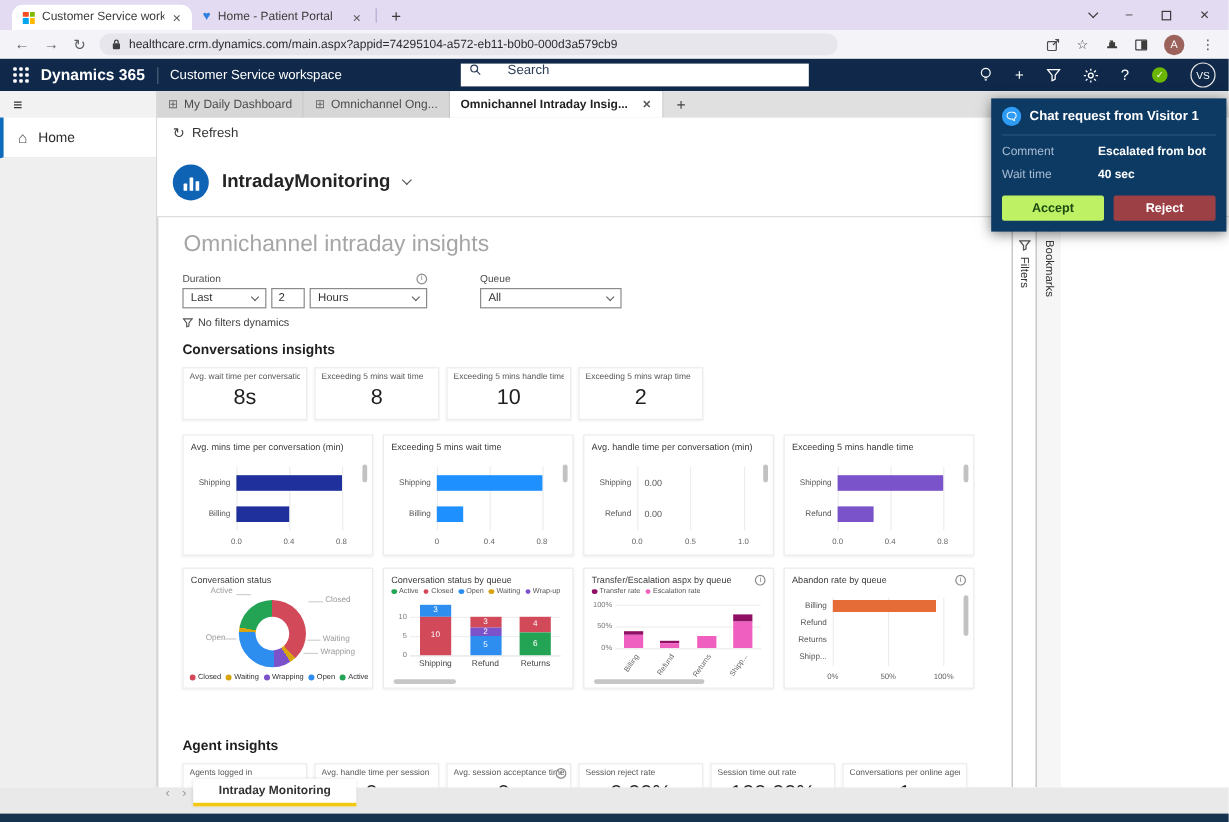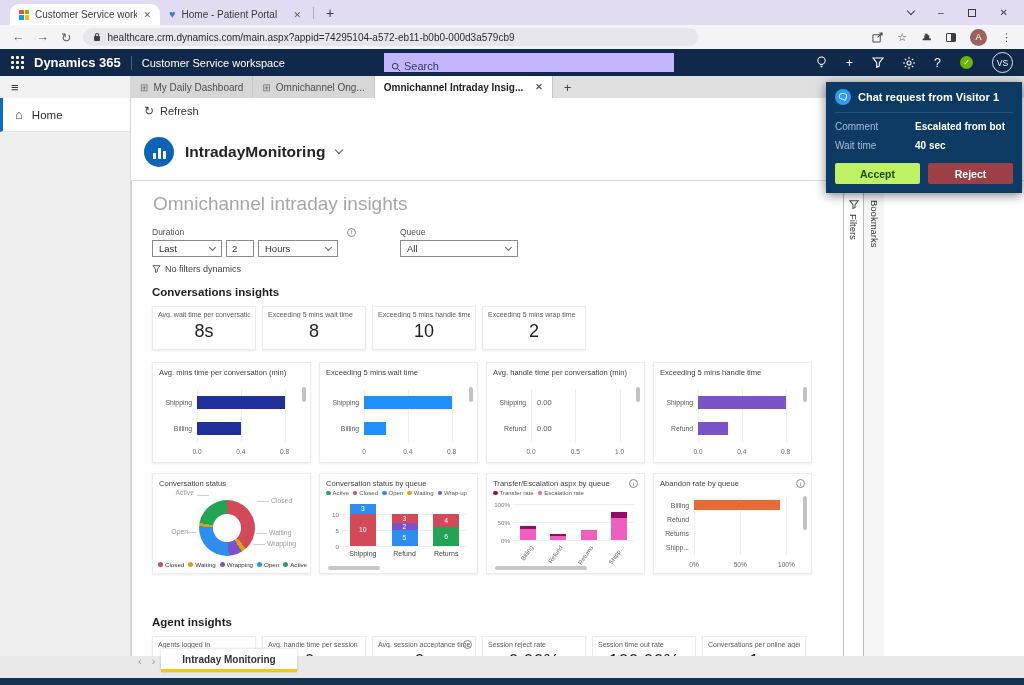--- a/index.html
+++ b/index.html
@@ -30,21 +30,21 @@
 .avA{width:17px;height:17px;border-radius:50%;background:#9c625c;color:#fff;font-size:9px;display:flex;align-items:center;justify-content:center}
 .splitbox{width:10px;height:9px;border:1.3px solid #3d3d3d;border-radius:1px;position:relative}
 .splitbox i{position:absolute;right:0;top:0;bottom:0;width:4px;background:#3d3d3d}
 
 .d365{height:27px;background:#10294a;display:flex;align-items:center;gap:10px;padding:0 11px;color:#fff;position:relative;flex:none}
 .waffle{width:13px;height:13px;display:grid;grid-template-columns:repeat(3,1fr);gap:1.5px;flex:none}
 .waffle i{background:#fff;border-radius:1px}
 .brand{font-size:13px;font-weight:bold}
 .hsep{width:1px;height:14px;background:#4d6078}
 .appname{font-size:11px}
-.searchbox{position:absolute;left:384px;width:290px;height:19px;background:#c4b5fd;display:flex;align-items:flex-end;gap:3px;padding:0 7px;color:#2c3c55;font-size:11px}
+.searchbox{position:absolute;left:384px;width:290px;height:19px;background:#ffffff;display:flex;align-items:flex-start;gap:22px;padding:0 7px;color:#2c3c55;font-size:11px}
 .hicons{margin-left:auto;display:flex;align-items:center;gap:19px;font-size:12.5px}
 .presence{width:13px;height:13px;border-radius:50%;background:#6bb700;color:#fff;font-size:8px;display:flex;align-items:center;justify-content:center}
 .avVS{width:21px;height:21px;border-radius:50%;border:1px solid #e8e8e8;font-size:8.5px;display:flex;align-items:center;justify-content:center}
 
 .shell{flex:1;min-height:0;display:flex;position:relative}
 .sidebar{width:131px;flex:none;background:#efefef;border-right:1px solid #d8d8d8;display:flex;flex-direction:column}
 .burgrow{height:22px;background:#f2f2f2;display:flex;align-items:center;padding-left:11px;color:#333;font-size:13px}
 .homeitem{height:34px;background:#fff;border-left:3px solid #0f6cbd;display:flex;align-items:center;gap:9px;padding-left:12px;font-size:11.5px;color:#2b2b2b;border-bottom:1px solid #e7e7e7}
 .homeic{color:#444;font-size:13px}
 .sidebody{flex:1;background:#efefef}
@@ -290,21 +290,21 @@
             <div class="lblrow" style="width:204px">
               <span>Duration</span>
               <i class="inf">i</i>
             </div>
             <div class="fctrls">
               <div class="fctrl" style="width:70px">
                 <span>Last</span>
                   <span class="schev"></span>
               </div>
               <input class="fnum" value="2" style="">
-              <div class="fctrl" style="width:80px">
+              <div class="fctrl" style="width:98px">
                 <span>Hours</span>
                   <span class="schev"></span>
               </div>
             </div>
           </div>
           <div class="fg">
             <div class="lblrow" style="width:118px">
               <span>Queue</span>
             </div>
             <div class="fctrls">

